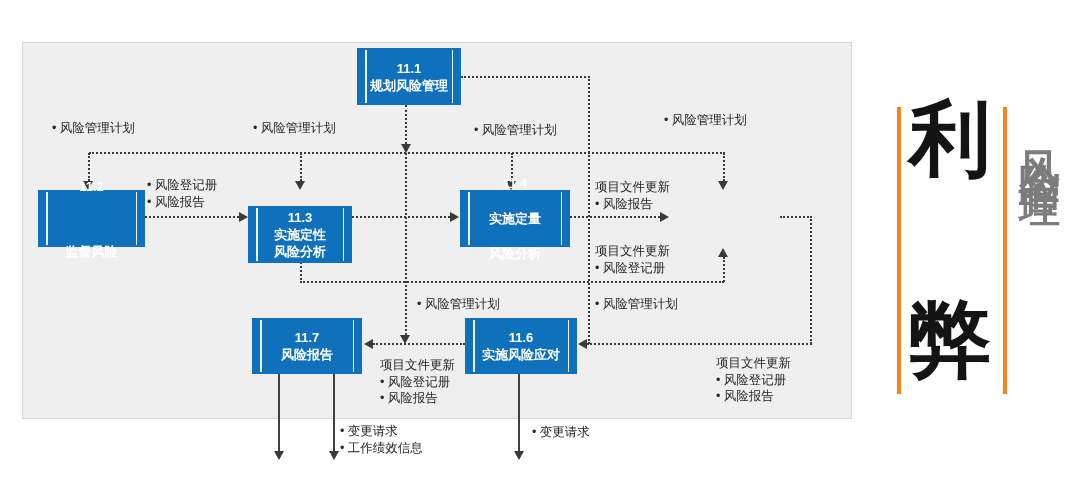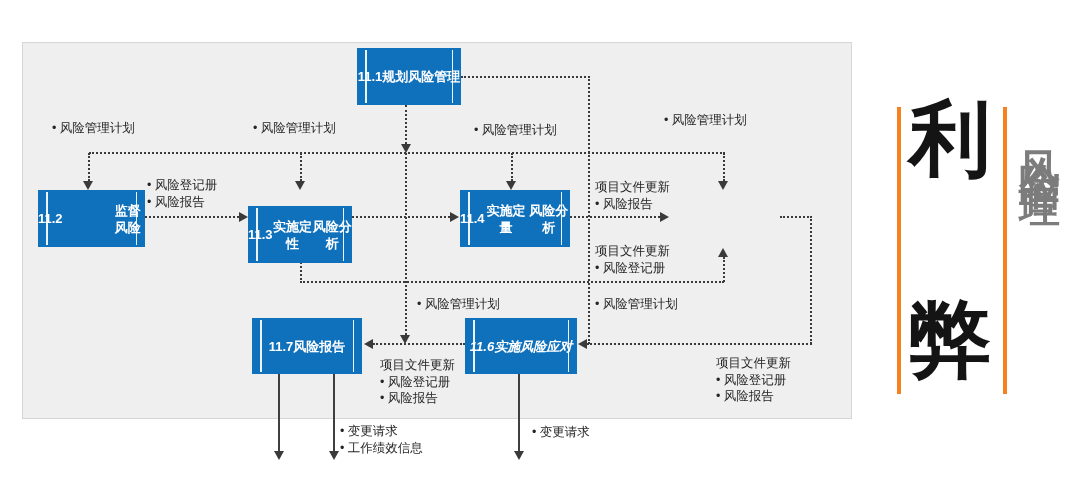--- a/index.html
+++ b/index.html
@@ -6,21 +6,21 @@
   .stage{
     position:relative;width:1080px;height:496px;overflow:hidden;background:#ffffff;
     font-family:"Liberation Sans","DejaVu Sans",sans-serif;
   }
   .panel{
     position:absolute;left:22px;top:42px;width:830px;height:377px;
     background:#efefef;border:1px solid #d6d6d6;box-sizing:border-box;
   }
   .pbox{
     position:absolute;background:#0f70bc;color:#ffffff;
-    display:flex;justify-content:center;align-items:center;
+    display:flex;flex-direction:column;justify-content:center;align-items:center;
     font-size:13px;font-weight:bold;line-height:17px;text-align:center;
   }
   .pbox::before,.pbox::after{
     content:"";position:absolute;top:2px;bottom:2px;width:1.5px;background:rgba(255,255,255,.92);
   }
   .pbox::before{left:8px;}
   .pbox::after{right:8px;}
   .pbox span{display:block;position:relative;z-index:2;}
   .hline{position:absolute;height:0;border-top:2px dotted #3a3a3a;}
   .vline{position:absolute;width:0;border-left:2px dotted #3a3a3a;}
@@ -96,26 +96,26 @@
   </div>
   <div class="pbox" style="left:38px;top:190px;width:107px;height:57px;gap:48px;">
     <span>11.2</span>
     <span>监督风险</span>
   </div>
   <div class="pbox" style="left:248px;top:190px;width:104px;height:57px;margin-top:16px;">
     <span>11.3</span>
     <span>实施定性</span>
     <span>风险分析</span>
   </div>
-  <div class="pbox" style="left:460px;top:190px;width:110px;height:57px;">
+  <div class="pbox" style="left:460px;top:190px;width:110px;height:57px;gap:18px;">
     <span>11.4</span>
     <span>实施定量</span>
     <span>风险分析</span>
   </div>
-  <div class="pbox" style="left:465px;top:318px;width:112px;height:56px;font-style:italic;">
+  <div class="pbox" style="left:465px;top:318px;width:112px;height:56px;">
     <span>11.6</span>
     <span>实施风险应对</span>
   </div>
   <div class="pbox" style="left:252px;top:318px;width:110px;height:56px;">
     <span>11.7</span>
     <span>风险报告</span>
   </div>
 
   <div class="lbl" style="left:52px;top:120px;">
     <span>• 风险管理计划</span>

